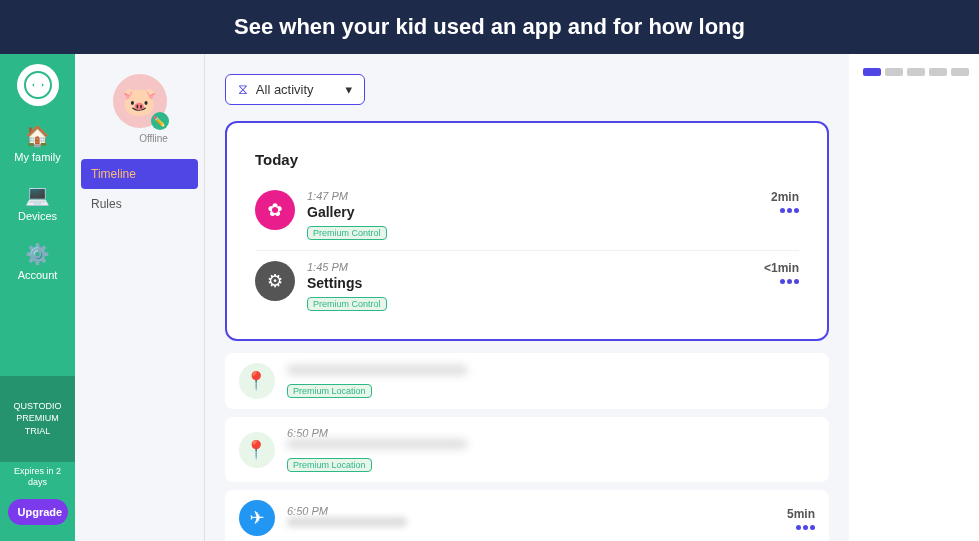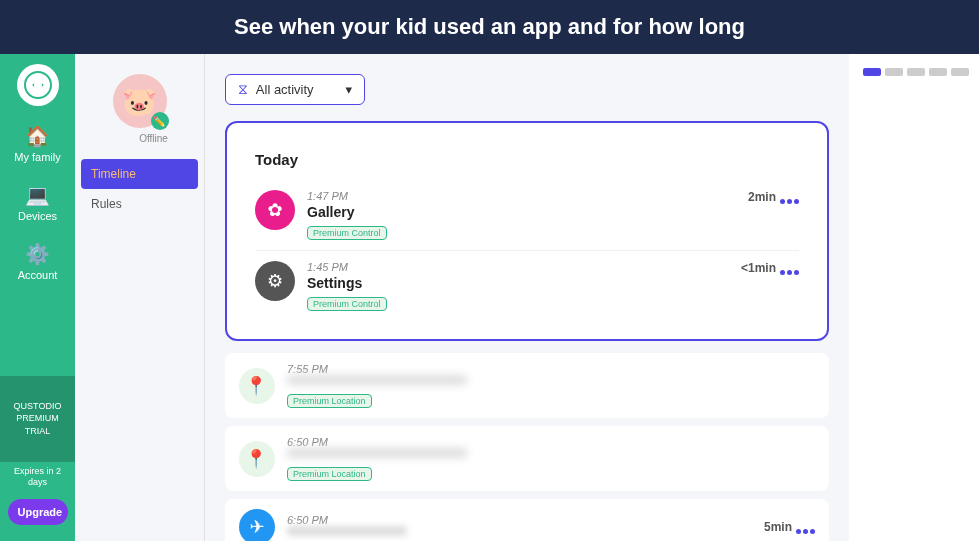--- a/index.html
+++ b/index.html
@@ -288,21 +288,21 @@
     }
 
     .entry-badge.location {
       background: #e8f5e9;
       color: #2db88a;
       border-color: #2db88a;
     }
 
     .entry-right {
       display: flex;
-      flex-direction: row;
+      flex-direction: column;
       align-items: flex-end;
       gap: 4px;
       text-align: center;
     }
 
     .entry-duration {
       font-size: 12px;
       color: #555;
       font-weight: 600;
     }
@@ -511,21 +511,20 @@
             <span class="dot"></span>
             <span class="dot"></span>
           </div>
         </div>
       </div>
     </div>
 
     <div class="blurred-entry">
       <div class="location-icon">📍</div>
       <div class="blurred-content">
-        <div class="entry-time">7:55 PM</div>
         <div class="blur-bar long" style="filter:blur(4px);"></div>
         <span class="entry-badge location">Premium Location</span>
       </div>
     </div>
 
     <div class="blurred-entry">
       <div class="location-icon">📍</div>
       <div class="blurred-content">
         <div class="entry-time">6:50 PM</div>
         <div class="blur-bar long" style="filter:blur(4px);"></div>

